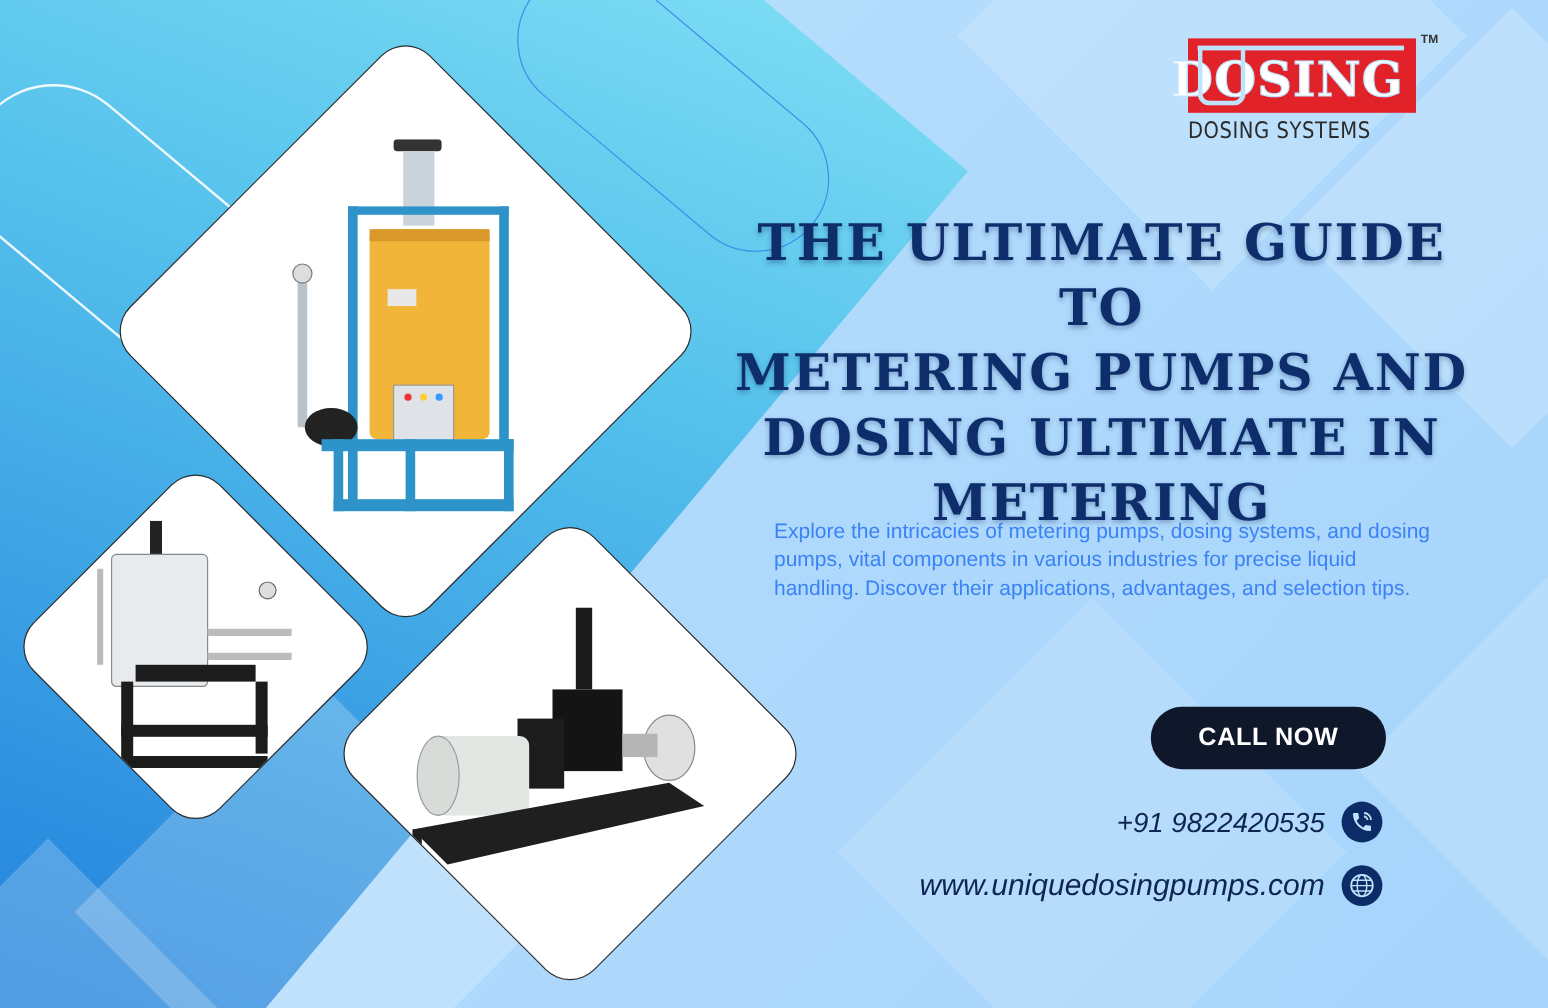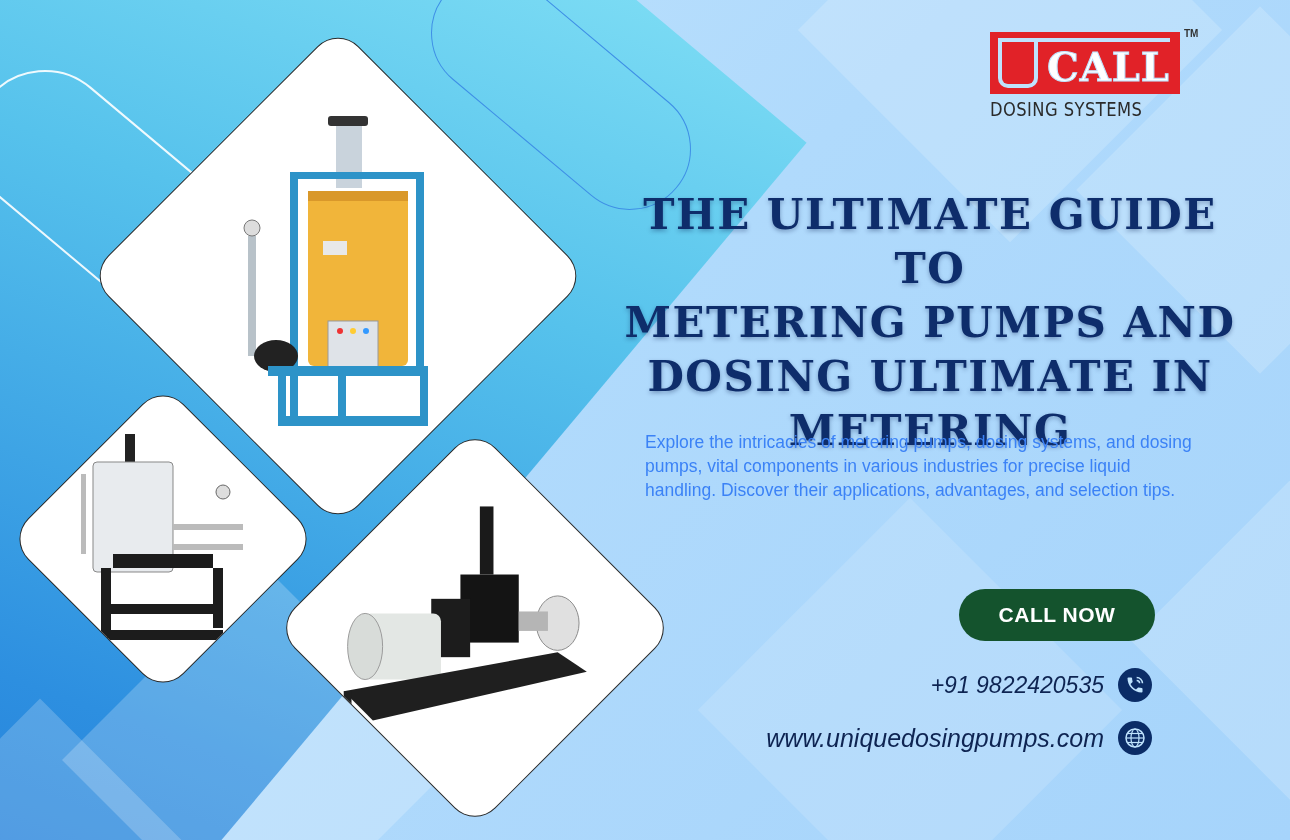--- a/index.html
+++ b/index.html
@@ -64,21 +64,21 @@
       font-family: "DejaVu Serif", serif; font-weight: bold; font-size: 42px; line-height: 54px;
       color: #0e2d6b; letter-spacing: 1.5px;
       text-shadow: 0 2px 4px rgba(10,30,80,0.35);
     }
     .desc {
       position: absolute; left: 645px; top: 430px; width: 560px;
       font-family: "Liberation Sans", sans-serif; font-size: 17.5px; line-height: 24px; color: #3b82f6;
     }
     .call-btn {
       position: absolute; left: 959px; top: 589px; width: 196px; height: 52px; border-radius: 26px;
-      background: #14532d; color: #ffffff; border: none;
+      background: #0f172a; color: #ffffff; border: none;
       font-family: "Liberation Sans", sans-serif; font-weight: bold; font-size: 21px; letter-spacing: 0.5px;
       display: flex; align-items: center; justify-content: center; cursor: pointer;
     }
     .contact-row {
       position: absolute; right: 138px; display: flex; align-items: center; gap: 14px;
       color: #0e2452; font-family: "Liberation Sans", sans-serif; font-style: italic;
     }
     .contact-row.phone { top: 668px; font-size: 23px; }
     .contact-row.web { top: 721px; font-size: 25px; margin-left: 12px; }
     .circle-icon {
@@ -159,27 +159,27 @@
       <polygon points="10,190 230,150 260,170 40,220" fill="#1f1f1f"></polygon>
       <rect x="10" y="190" width="8" height="30" fill="#1f1f1f"></rect>
     </svg>
   </div>
 </div>
 
 <div class="logo">
   <div class="logo-box">
     <div class="logo-bar"></div>
     <div class="logo-u"></div>
-    <span class="logo-word">CALL</span>
+    <span class="logo-word">DOSING</span>
   </div>
   <div class="logo-sub">DOSING SYSTEMS</div>
 </div>
 <span class="logo-tm">TM</span>
 
-<h1 class="title" style="margin:12px;">
+<h1 class="title" style="margin:0;">
   <div>THE ULTIMATE GUIDE TO</div>
   <div>METERING PUMPS AND</div>
   <div>DOSING ULTIMATE IN</div>
   <div>METERING</div>
 </h1>
 
 <p class="desc" style="margin:0;">Explore the intricacies of metering pumps, dosing systems, and dosing pumps, vital components in various industries for precise liquid handling. Discover their applications, advantages, and selection tips.</p>
 
 <button class="call-btn">CALL NOW</button>
 

